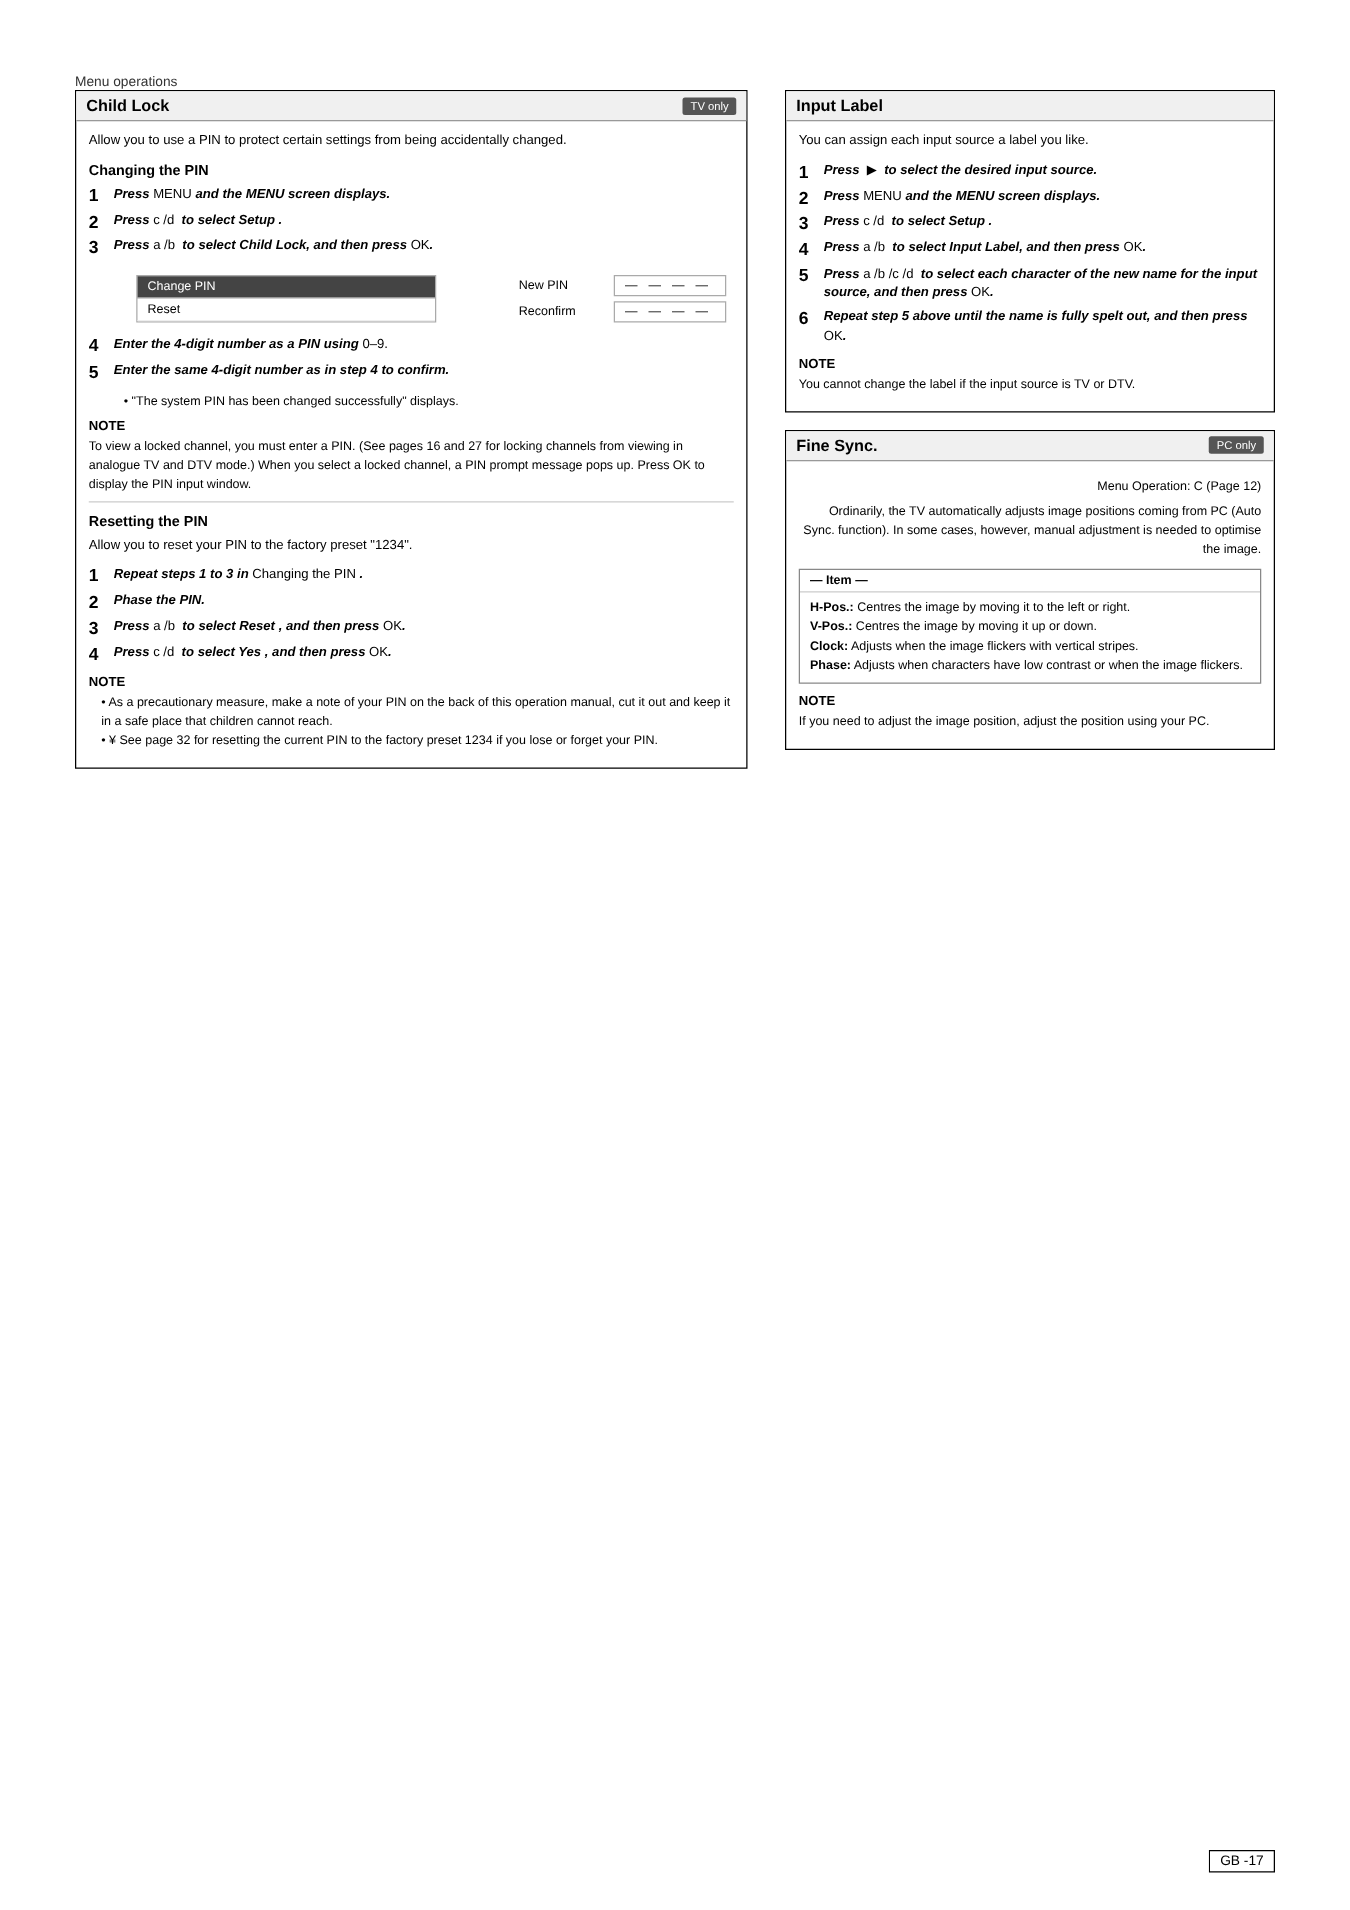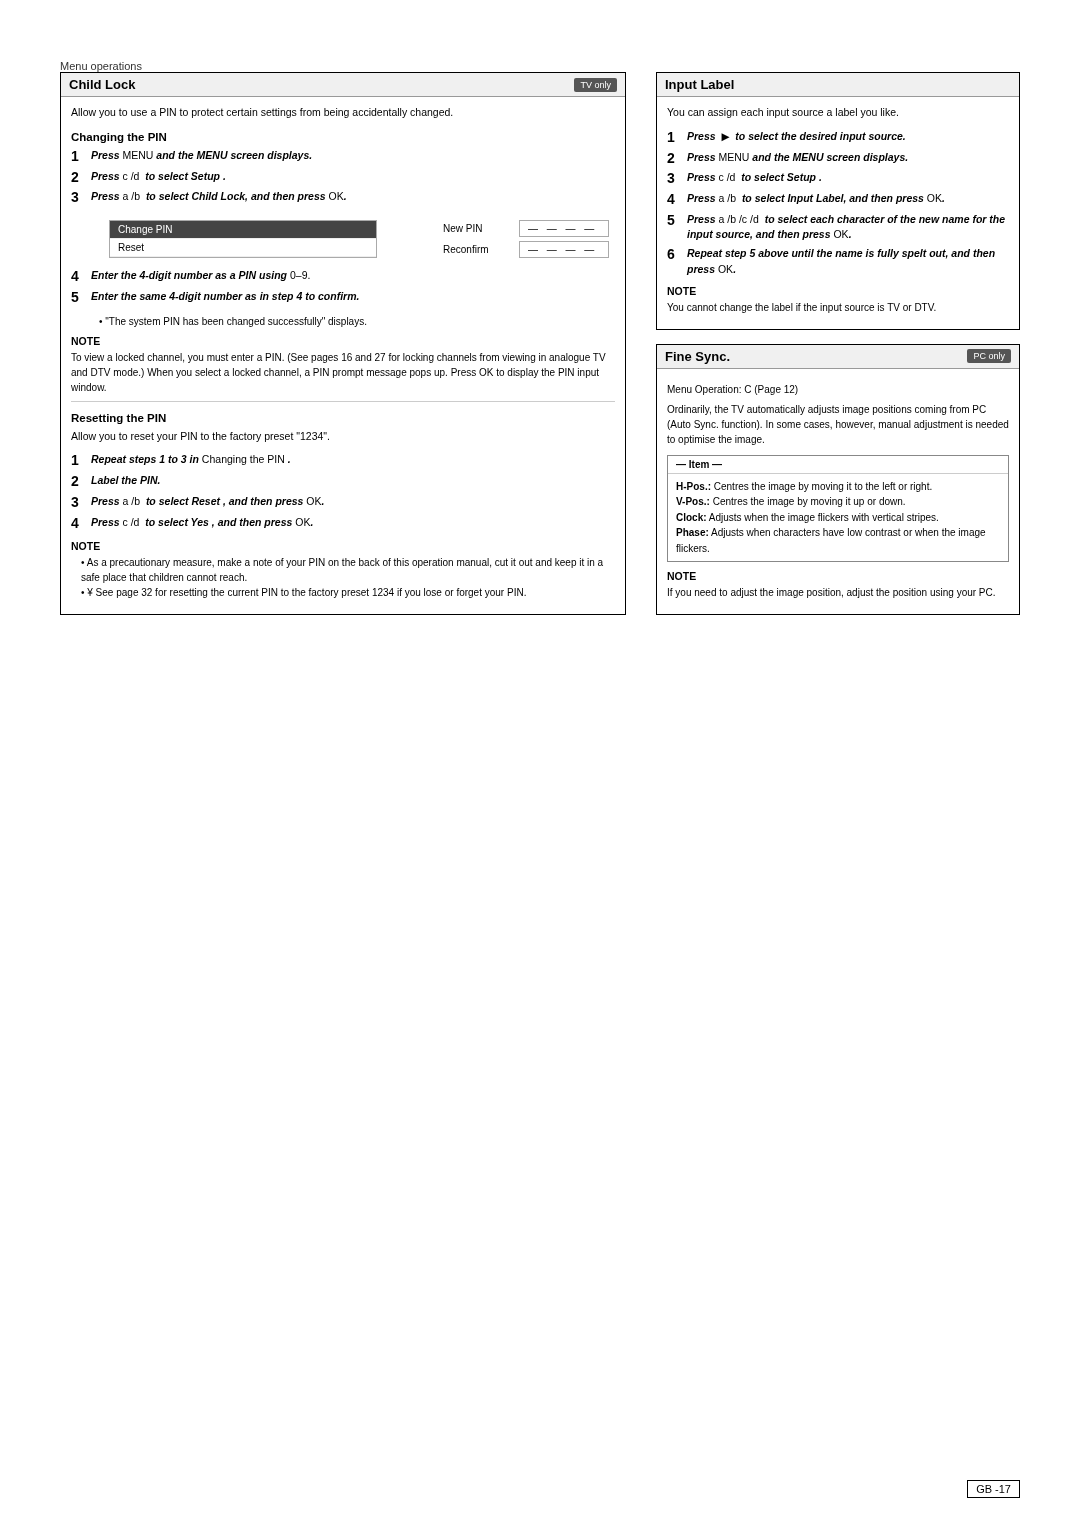--- a/index.html
+++ b/index.html
@@ -79,21 +79,21 @@
     .step-text {
       flex: 1;
     }
     .step-text b {
       font-weight: bold;
       font-style: italic;
     }
     .screen-box {
       border: 1px solid #aaa;
       margin: 6px 0 6px 20px;
-      width: 268px;
+      width: 240px;
       font-size: 10px;
     }
     .screen-row {
       padding: 3px 8px;
       border-bottom: 1px solid #eee;
     }
     .screen-row.selected {
       background: #444;
       color: #fff;
     }
@@ -158,20 +158,21 @@
     }
     .item-box-body {
       padding: 5px 8px;
       font-size: 10px;
       line-height: 1.55;
     }
     .fine-sync-note {
       font-size: 10px;
       line-height: 1.5;
       margin: 5px 0;
+      text-align: right;
     }
     .divider-line {
       border: none;
       border-top: 1px solid #ccc;
       margin: 6px 0;
     }
     .col-left {}
     .col-right {}
   </style>
 </head>
@@ -249,21 +250,21 @@
         <div class="subsection-title">Resetting the PIN</div>
         <p class="intro-text">Allow you to reset your PIN to the factory preset "1234".</p>
 
         <ol class="step-list">
           <li>
             <span class="step-num">1</span>
             <span class="step-text"><b>Repeat steps 1 to 3 in</b> Changing the PIN <b>.</b></span>
           </li>
           <li>
             <span class="step-num">2</span>
-            <span class="step-text"><b>Label the PIN.</b></span>
+            <span class="step-text"><b>Phase the PIN.</b></span>
           </li>
           <li>
             <span class="step-num">3</span>
             <span class="step-text"><b>Press</b> a /b &nbsp;<b>to select Reset , and then press</b> OK<b>.</b></span>
           </li>
           <li>
             <span class="step-num">4</span>
             <span class="step-text"><b>Press</b> c /d &nbsp;<b>to select Yes , and then press</b> OK<b>.</b></span>
           </li>
         </ol>

